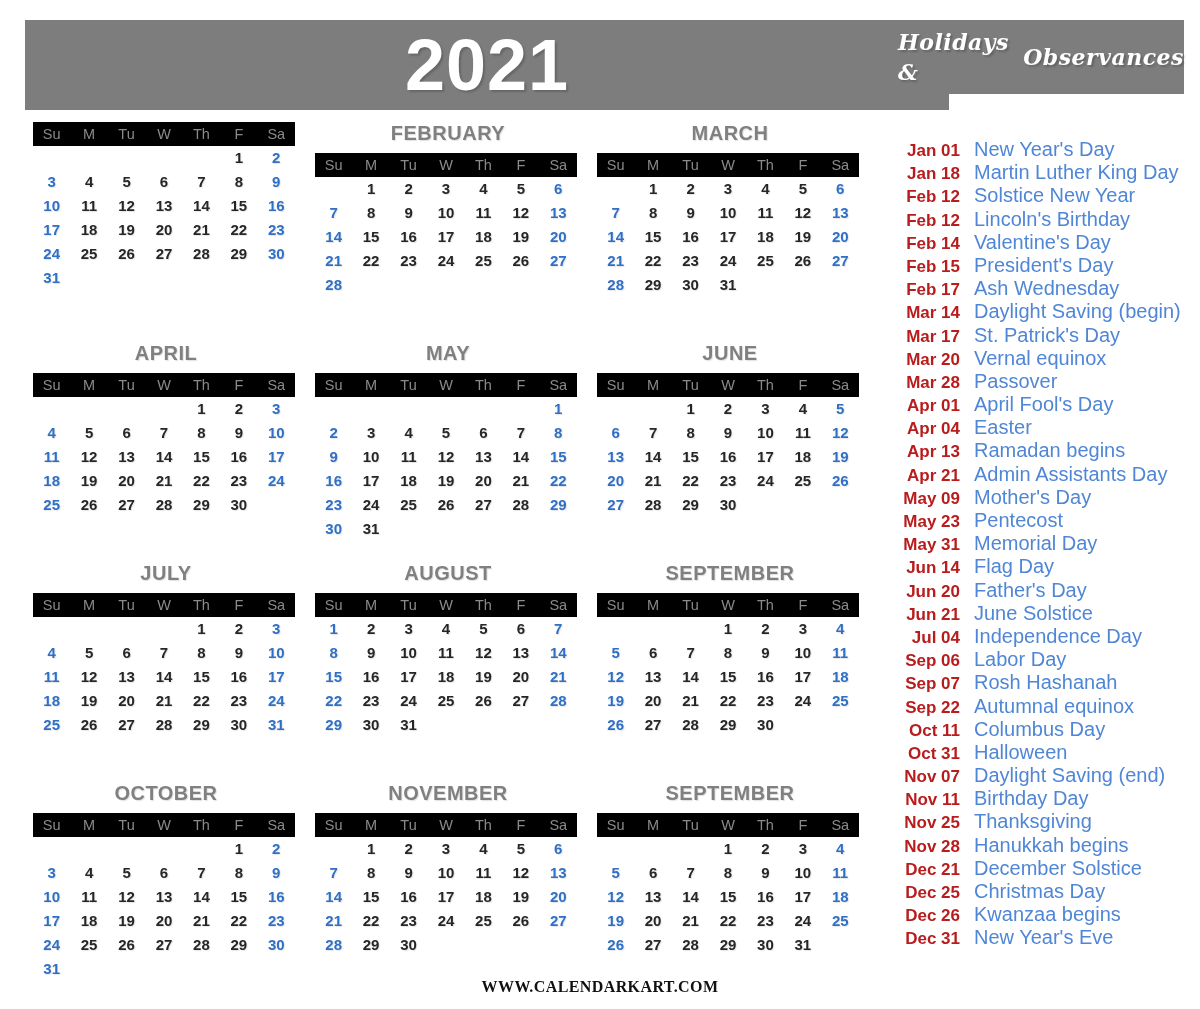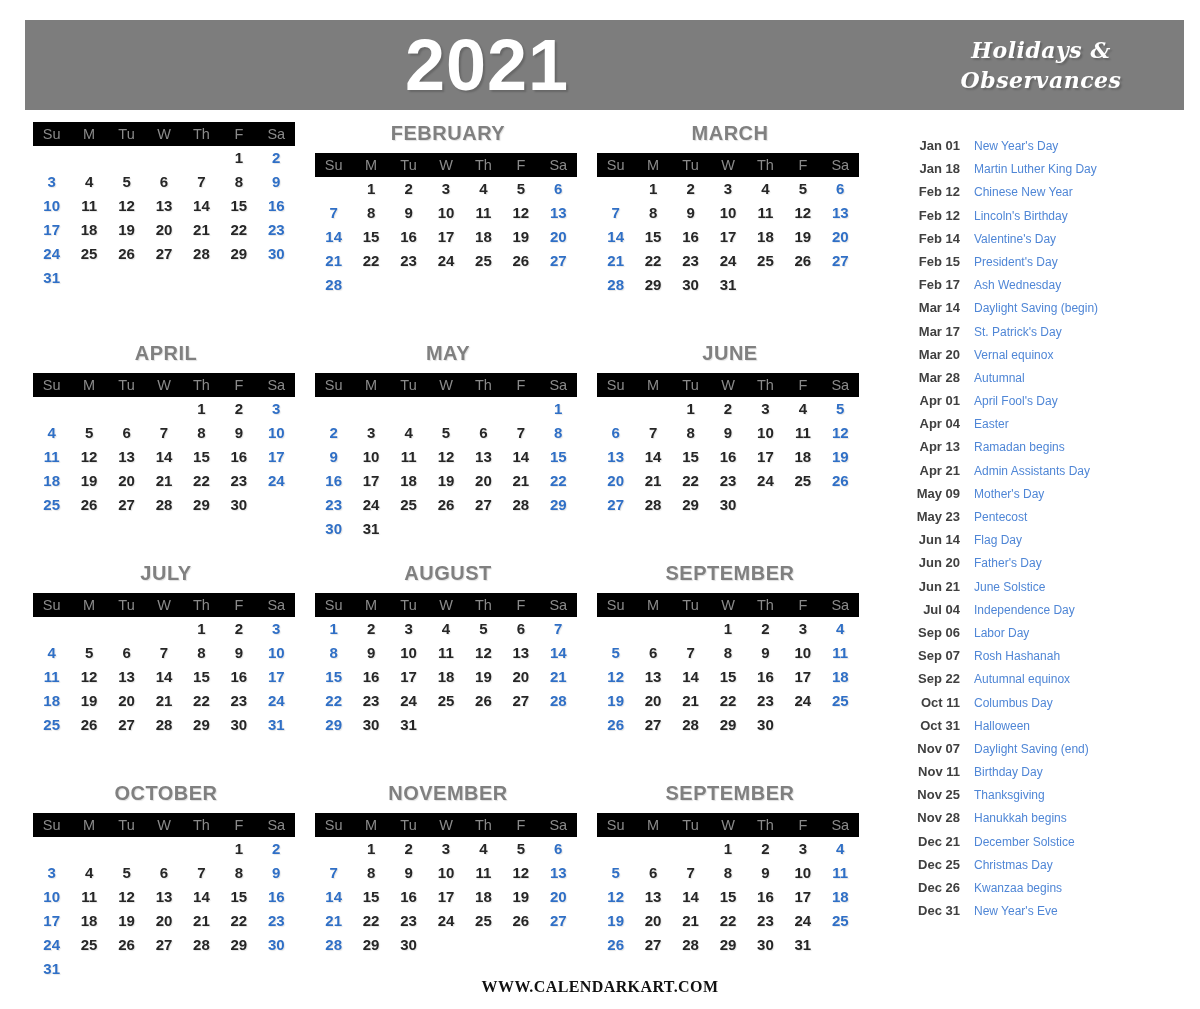--- a/index.html
+++ b/index.html
@@ -113,24 +113,24 @@
     left: 884px;
     top: 0;
     width: 316px;
     height: 1009px;
   }
   .hol-bar {
     position: absolute;
     left: 14px;
     top: 20px;
     width: 286px;
-    height: 90px;
+    height: 74px;
     background: #7d7d7d;
     display: flex;
-    flex-direction: column;
+    flex-direction: row;
     align-items: center;
     justify-content: center;
   }
   .hol-title-line {
     color: #ffffff;
     font-family: "DejaVu Serif", serif;
     font-style: italic;
     font-weight: bold;
     font-size: 22px;
     line-height: 30px;
@@ -144,28 +144,28 @@
     width: 290px;
   }
   .hol-row {
     display: flex;
     align-items: baseline;
     height: 23.2px;
   }
   .hol-date {
     width: 62px;
     text-align: right;
-    font-size: 13px;
+    font-size: 17px;
     font-weight: bold;
-    color: #404040;
+    color: #b91c1c;
     white-space: nowrap;
   }
   .hol-name {
     margin-left: 14px;
-    font-size: 12px;
+    font-size: 20px;
     color: #4f86d6;
     white-space: nowrap;
   }
 
   
   .footer {
     position: absolute;
     left: 0;
     top: 978px;
     width: 1200px;
@@ -773,21 +773,21 @@
         <div class="hol-row">
           <div class="hol-date">Jan 01</div>
           <div class="hol-name">New Year's Day</div>
         </div>
         <div class="hol-row">
           <div class="hol-date">Jan 18</div>
           <div class="hol-name">Martin Luther King Day</div>
         </div>
         <div class="hol-row">
           <div class="hol-date">Feb 12</div>
-          <div class="hol-name">Chinese New Year</div>
+          <div class="hol-name">Solstice New Year</div>
         </div>
         <div class="hol-row">
           <div class="hol-date">Feb 12</div>
           <div class="hol-name">Lincoln's Birthday</div>
         </div>
         <div class="hol-row">
           <div class="hol-date">Feb 14</div>
           <div class="hol-name">Valentine's Day</div>
         </div>
         <div class="hol-row">
@@ -805,21 +805,21 @@
         <div class="hol-row">
           <div class="hol-date">Mar 17</div>
           <div class="hol-name">St. Patrick's Day</div>
         </div>
         <div class="hol-row">
           <div class="hol-date">Mar 20</div>
           <div class="hol-name">Vernal equinox</div>
         </div>
         <div class="hol-row">
           <div class="hol-date">Mar 28</div>
-          <div class="hol-name">Autumnal</div>
+          <div class="hol-name">Passover</div>
         </div>
         <div class="hol-row">
           <div class="hol-date">Apr 01</div>
           <div class="hol-name">April Fool's Day</div>
         </div>
         <div class="hol-row">
           <div class="hol-date">Apr 04</div>
           <div class="hol-name">Easter</div>
         </div>
         <div class="hol-row">
@@ -830,20 +830,24 @@
           <div class="hol-date">Apr 21</div>
           <div class="hol-name">Admin Assistants Day</div>
         </div>
         <div class="hol-row">
           <div class="hol-date">May 09</div>
           <div class="hol-name">Mother's Day</div>
         </div>
         <div class="hol-row">
           <div class="hol-date">May 23</div>
           <div class="hol-name">Pentecost</div>
+        </div>
+        <div class="hol-row">
+          <div class="hol-date">May 31</div>
+          <div class="hol-name">Memorial Day</div>
         </div>
         <div class="hol-row">
           <div class="hol-date">Jun 14</div>
           <div class="hol-name">Flag Day</div>
         </div>
         <div class="hol-row">
           <div class="hol-date">Jun 20</div>
           <div class="hol-name">Father's Day</div>
         </div>
         <div class="hol-row">

